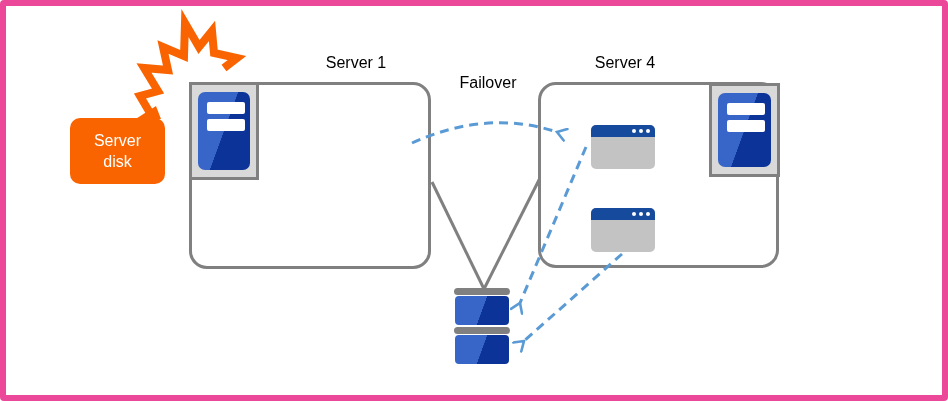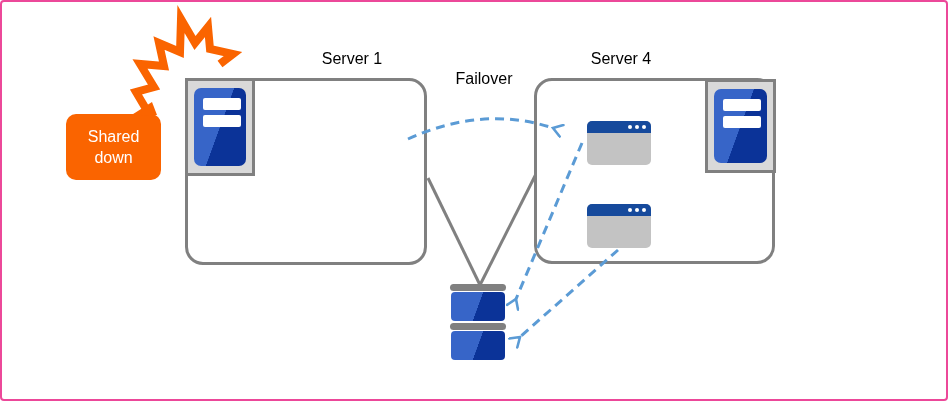--- a/index.html
+++ b/index.html
@@ -1,18 +1,18 @@
 <!DOCTYPE html>
 <html><head>
 <meta charset="utf-8">
 <style>
   html,body { margin:0; padding:0; background:#ffffff; }
   .canvas {
     position:relative; width:948px; height:401px; box-sizing:border-box;
-    background:#ffffff; border:2px solid #ec4899; border-radius:4px;
+    background:#ffffff; border:6px solid #ec4899; border-radius:4px;
     font-family:"Liberation Sans", sans-serif; overflow:hidden;
   }
   svg.layer { position:absolute; left:0; top:0; width:948px; height:401px; }
   #under-layer { z-index:1; }
   #over-layer  { z-index:4; pointer-events:none; }
 
   .group-box {
     position:absolute; border:3px solid #808080; border-radius:18px;
     background:#ffffff; box-sizing:border-box; z-index:2;
   }
@@ -124,22 +124,22 @@
   <div class="label" id="failover-label">Failover</div>
 
   <div class="disk">
     <div class="disk-cap"></div>
     <div class="disk-body"></div>
     <div class="disk-cap"></div>
     <div class="disk-body"></div>
   </div>
 
   <div id="server-down-badge">
-    <span>Shared</span>
-    <span>down</span>
+    <span>Server</span>
+    <span>disk</span>
   </div>
 
   <svg id="over-layer" class="layer">
     <defs>
       <marker id="openArrow" viewBox="0 0 14 14" refX="3" refY="7" markerWidth="14" markerHeight="14" orient="auto" markerUnits="userSpaceOnUse">
         <path d="M12 1 L3 7 L12 13" fill="none" stroke="#5B9BD5" stroke-width="2.6" stroke-linecap="round"></path>
       </marker>
     </defs>
 
     <polyline points="147,112 134,90 152,85 138,62 162,64 157,41 178,50 179,17 193,41 206,25 208,47 231,52 218,62" fill="none" stroke="#FA6400" stroke-width="8" stroke-linejoin="miter"></polyline>

